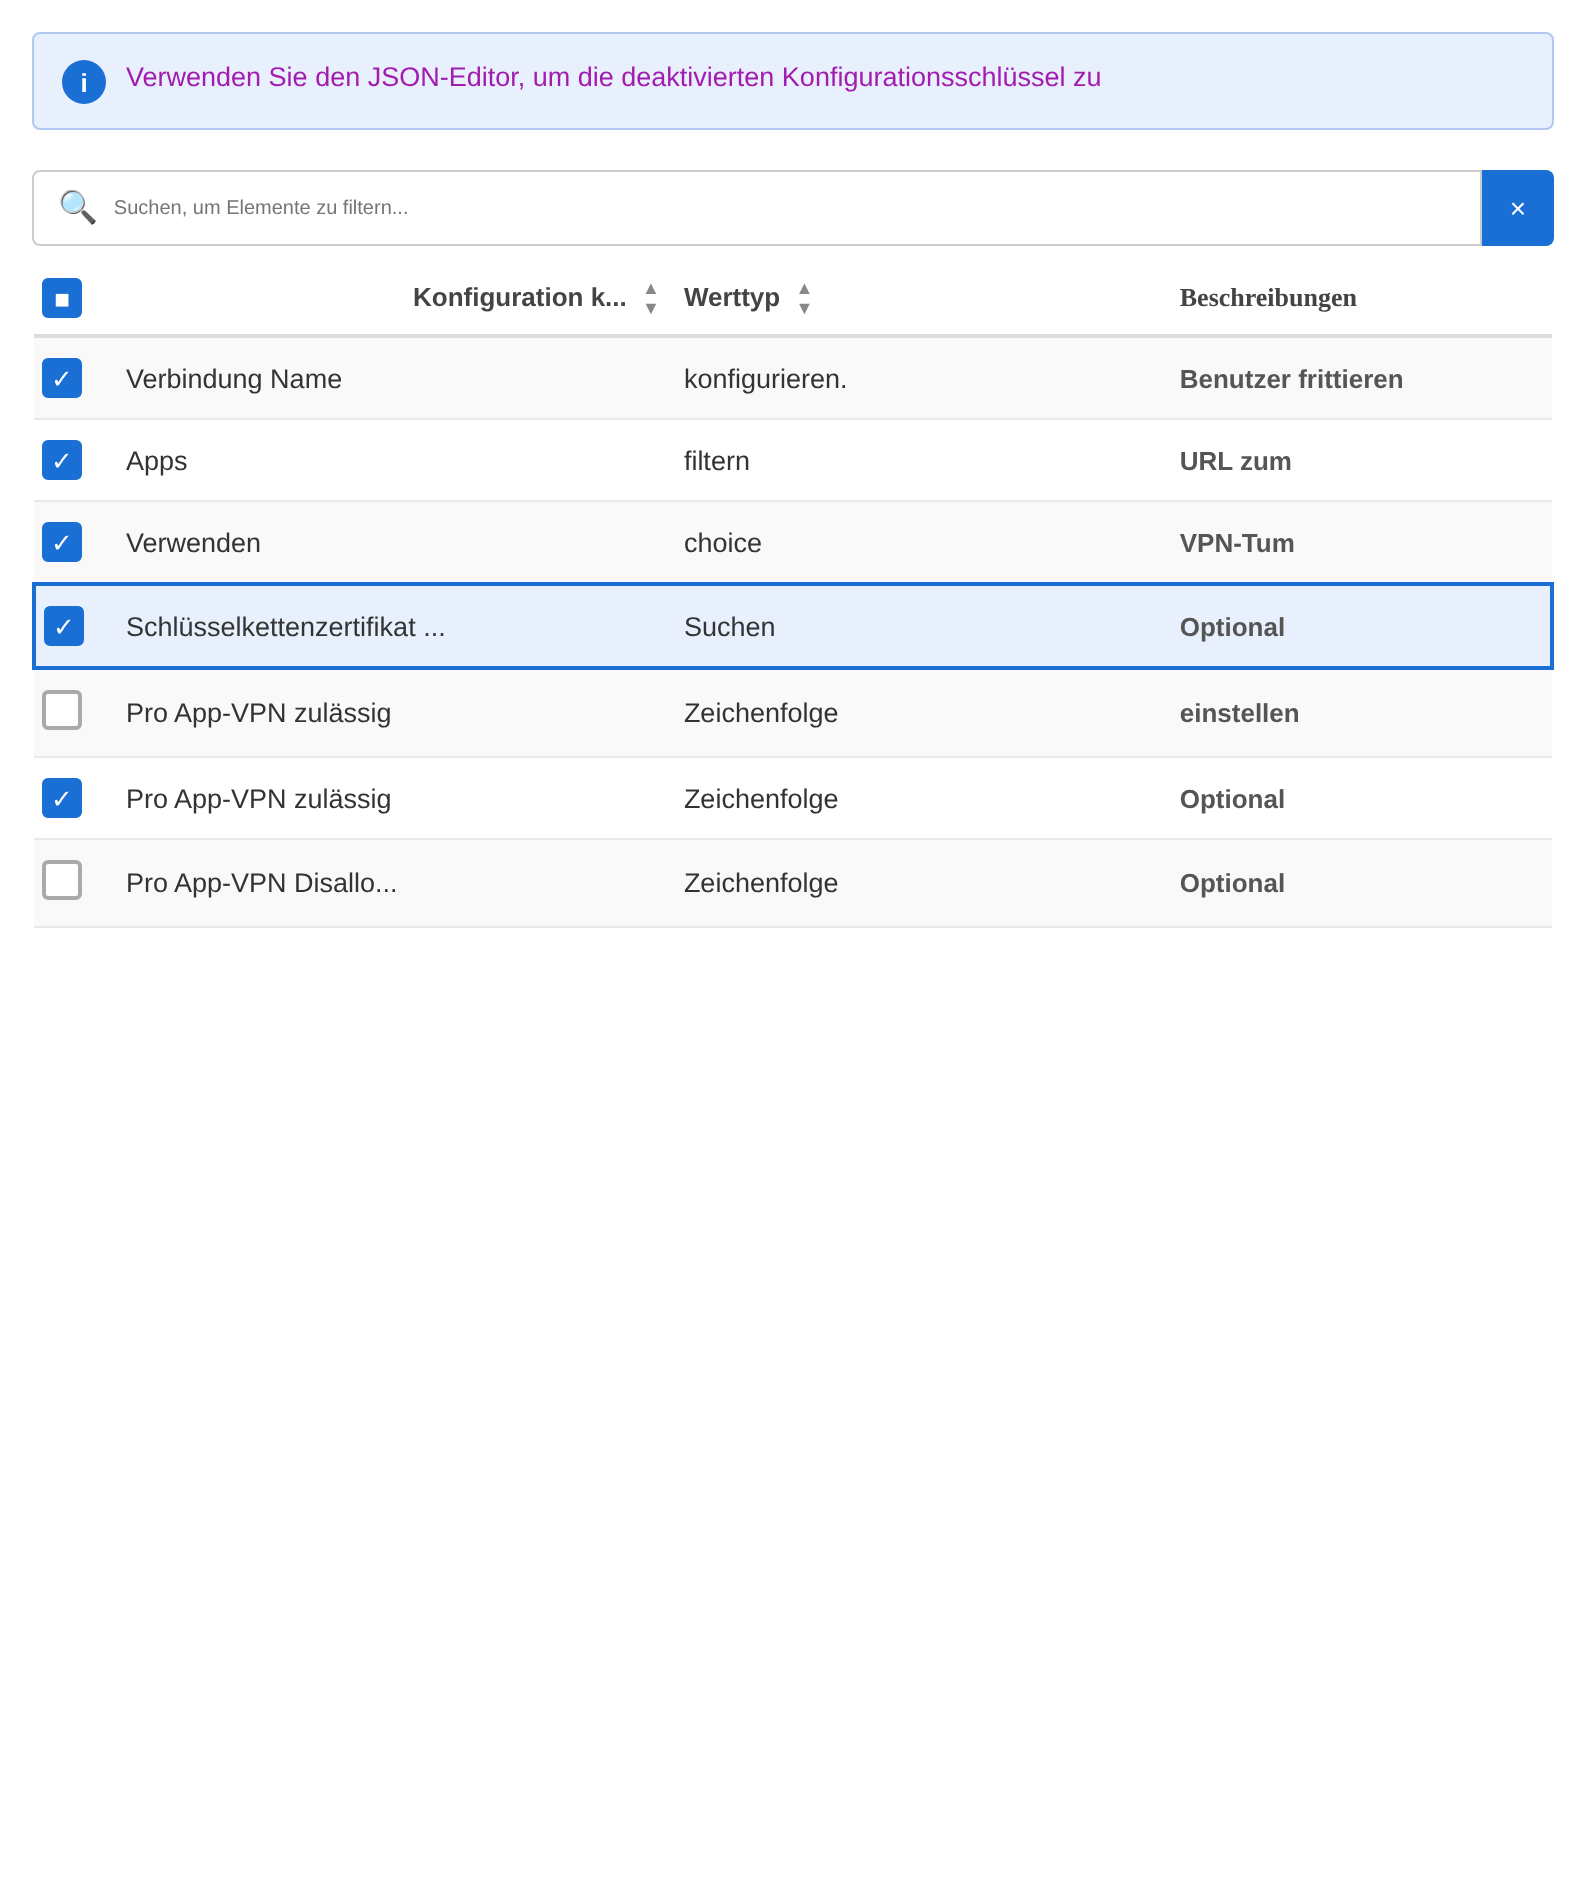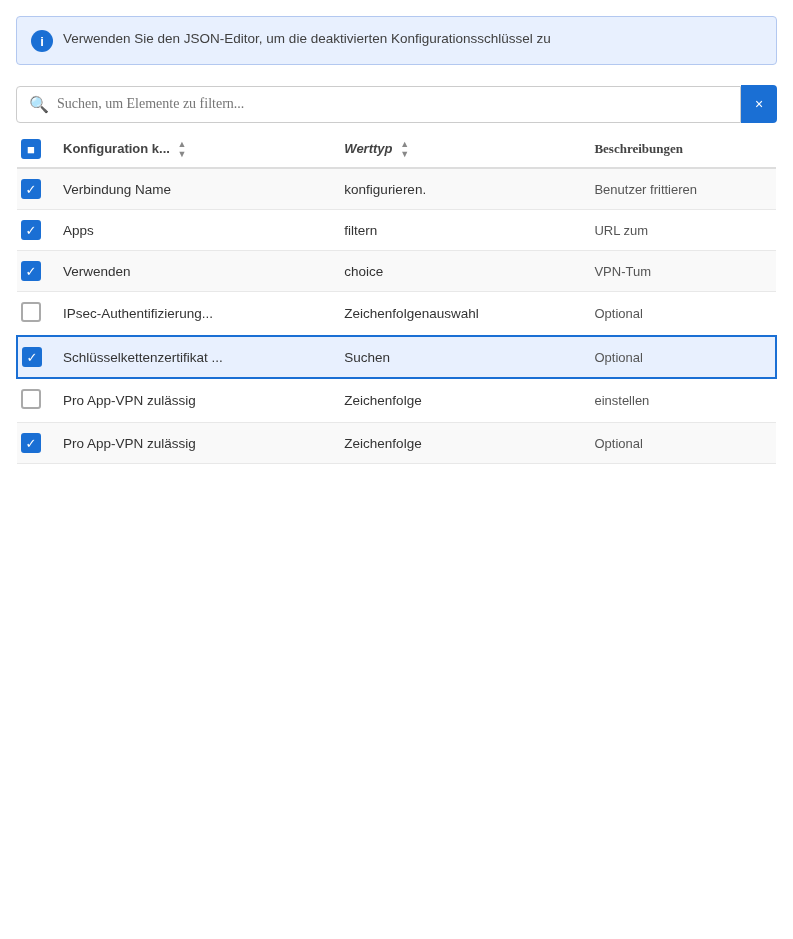--- a/index.html
+++ b/index.html
@@ -36,21 +36,21 @@
       align-items: center;
       justify-content: center;
       color: white;
       font-weight: bold;
       font-size: 13px;
       flex-shrink: 0;
       margin-top: 1px;
     }
 
     .info-text {
-      color: #404040;
+      color: #a21caf;
       font-size: 13.5px;
       line-height: 1.5;
       text-align: center;
     }
 
     .search-bar-container {
       margin: 0 16px 8px 16px;
       display: flex;
       align-items: center;
       gap: 0;
@@ -68,25 +68,24 @@
     }
 
     .search-icon {
       color: #888;
       font-size: 16px;
     }
 
     .search-input {
       border: none;
       outline: none;
-      font-size: 14px;
+      font-size: 10px;
       color: #0f766e;
       width: 100%;
       background: transparent;
-      font-family: Liberation Serif, serif;
     }
 
     .search-clear-btn {
       background: #1a6fd4;
       border: none;
       border-radius: 0 4px 4px 0;
       width: 36px;
       height: 38px;
       color: white;
       font-size: 14px;
@@ -118,25 +117,25 @@
       white-space: nowrap;
     }
 
     th.col-check {
       width: 40px;
       padding-left: 4px;
     }
 
     th.col-name {
       min-width: 180px;
+      text-align: right;
     }
 
     th.col-type {
       min-width: 160px;
-      font-style: italic;
     }
 
     th.col-desc {
       min-width: 120px;
       font-family: Liberation Serif, serif;
     }
 
     tbody tr {
       border-bottom: 1px solid #e8e8e8;
     }
@@ -221,20 +220,21 @@
       color: #888;
     }
 
     .col-desc-content {
       font-size: 13px;
       color: #555;
       overflow: hidden;
       text-overflow: ellipsis;
       white-space: nowrap;
       max-width: 130px;
+      font-weight: bold;
     }
   </style>
 </head>
 <body>
 
 <div class="info-banner">
   <div class="info-icon">
     <span>i</span>
   </div>
   <div class="info-text">Verwenden Sie den JSON-Editor, um die deaktivierten Konfigurationsschlüssel zu</div>
@@ -288,39 +288,39 @@
           <td>Apps</td>
           <td>filtern</td>
           <td><span class="col-desc-content">URL zum</span></td>
         </tr>
         <tr>
           <td class="col-check"><div class="checkbox-checked">✓</div></td>
           <td>Verwenden</td>
           <td>choice</td>
           <td><span class="col-desc-content">VPN-Tum</span></td>
         </tr>
-        <tr>
-          <td class="col-check"><div class="checkbox-unchecked"></div></td>
-          <td>IPsec-Authentifizierung...</td>
-          <td>Zeichenfolgenauswahl</td>
-          <td><span class="col-desc-content">Optional</span></td>
-        </tr>
         <tr class="selected-row">
           <td class="col-check"><div class="checkbox-checked">✓</div></td>
           <td>Schlüsselkettenzertifikat ...</td>
           <td>Suchen</td>
           <td><span class="col-desc-content">Optional</span></td>
         </tr>
         <tr>
           <td class="col-check"><div class="checkbox-unchecked"></div></td>
           <td>Pro App-VPN zulässig</td>
           <td>Zeichenfolge</td>
           <td><span class="col-desc-content">einstellen</span></td>
         </tr>
         <tr>
           <td class="col-check"><div class="checkbox-checked">✓</div></td>
           <td>Pro App-VPN zulässig</td>
           <td>Zeichenfolge</td>
           <td><span class="col-desc-content">Optional</span></td>
         </tr>
+        <tr>
+          <td class="col-check"><div class="checkbox-unchecked"></div></td>
+          <td>Pro App-VPN  Disallo...</td>
+          <td>Zeichenfolge</td>
+          <td><span class="col-desc-content">Optional</span></td>
+        </tr>
       </tbody>
   </table>
 </div>
 
 </body></html>

